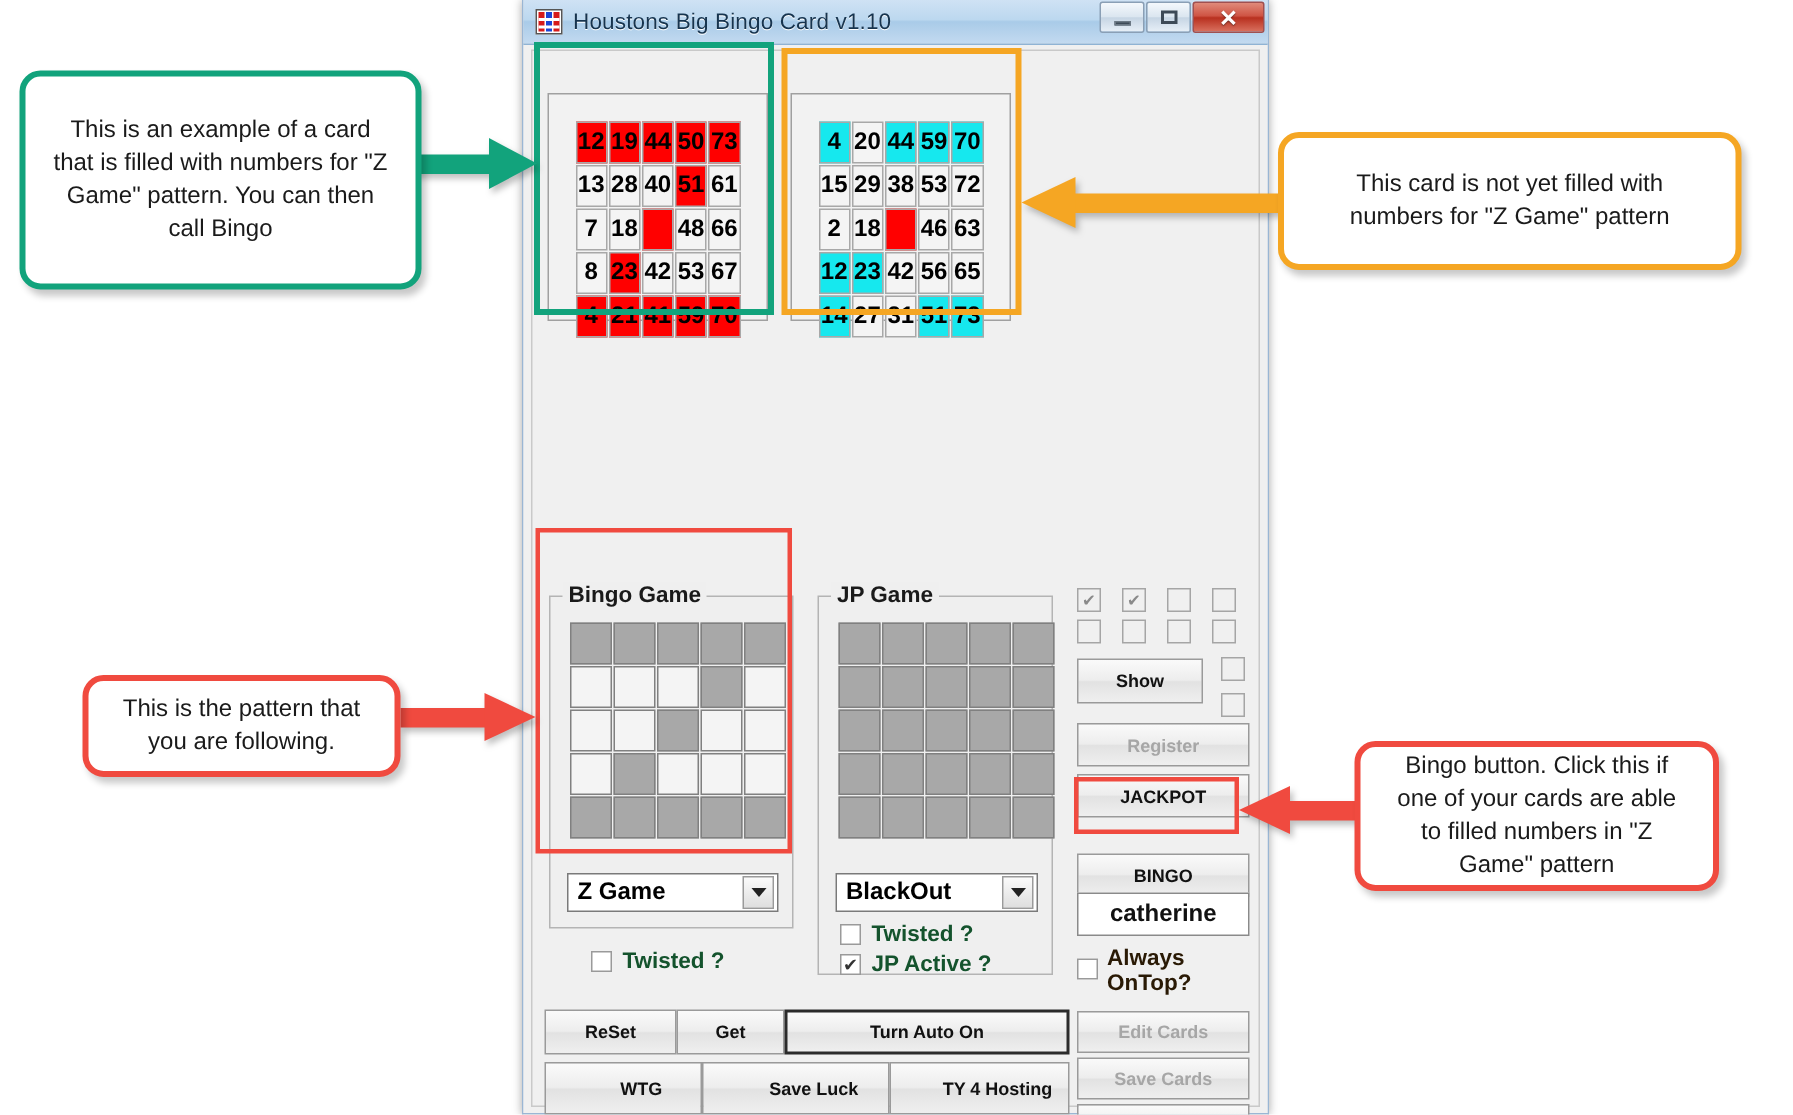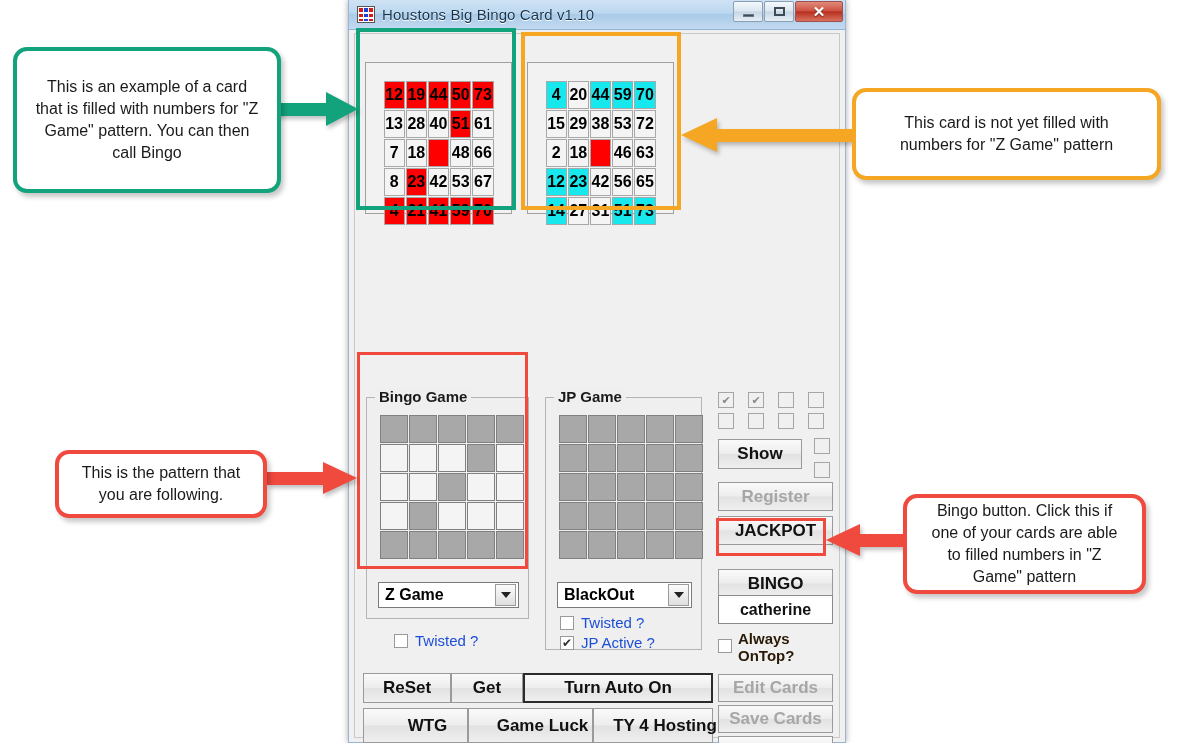--- a/index.html
+++ b/index.html
@@ -158,22 +158,22 @@
   .chkbox {
     width: 14px; height: 14px; background:#fff;
     border: 1px solid #9a9a9a;
     display:flex; align-items:center; justify-content:center; flex:none;
   }
   .chkbox.checked::after {
     content: "✔"; font-size: 12px; color:#333; line-height:1;
     font-family: "DejaVu Sans", sans-serif;
   }
   .chk-label {
-    margin-left: 7px; font-size: 15px; font-weight: normal;
-    color: #1d4ed8; font-family: "Liberation Sans", sans-serif;
+    margin-left: 7px; font-size: 15px; font-weight: bold;
+    color: #14532d; font-family: "Liberation Sans", sans-serif;
     white-space: nowrap;
   }
   #chk-twisted-bingo { left: 27px; top: 234px; }
   #chk-twisted-jp    { left: 14px; top: 216px; }
   #chk-jpactive      { left: 14px; top: 236px; }
 
   
   .rcol { position: absolute; left: 363px; top: 358px; width: 120px; }
   .minibox {
     width: 16px; height: 16px;
@@ -182,21 +182,21 @@
   }
   .minibox.checked::after {
     content: "✔"; font-size: 11px; color:#8a8a8a; line-height:1;
     font-family: "DejaVu Sans", sans-serif;
   }
   .mb-row { display: flex; gap: 14px; margin-bottom: 5px; }
 
   .btn {
     background: linear-gradient(to bottom,#fafafa 0%,#ededed 48%,#e2e2e2 52%,#efefef 100%);
     border: 1px solid #9a9a9a;
-    font-size: 17px; font-weight: bold; color: #111;
+    font-size: 12px; font-weight: bold; color: #111;
     font-family: "Liberation Sans", sans-serif;
     display: flex; align-items: center; justify-content: center;
     white-space: nowrap;
   }
   .btn.disabled { color: #a6a6a6; }
   .btn.default-btn { border: 2px solid #2b2b2b; }
 
   #btn-show { position: absolute; left: 0px; top: 47px; width: 84px; height: 30px; }
   #side-chk-1 { position: absolute; left: 96px; top: 46px; }
   #side-chk-2 { position: absolute; left: 96px; top: 70px; }
@@ -551,21 +551,21 @@
         </div>
 
         <div class="botrow" id="row-1">
           <div class="btn w-reset">ReSet</div>
           <div class="btn w-get">Get</div>
           <div class="btn w-auto default-btn">Turn Auto On</div>
         </div>
 
         <div class="botrow" id="row-2">
           <div class="btn w-wtg">WTG</div>
-          <div class="btn w-gl">Game Luck</div>
+          <div class="btn w-gl">Save Luck</div>
           <div class="btn w-ty">TY 4 Hosting</div>
         </div>
 
         <div class="botrow" id="row-3">
           <div class="btn w-ltc">Left to Call</div>
           <div class="btn w-ltcv">75</div>
           <div class="btn w-nc">Numbers Called</div>
           <div class="btn w-ncv">0</div>
         </div>
 

